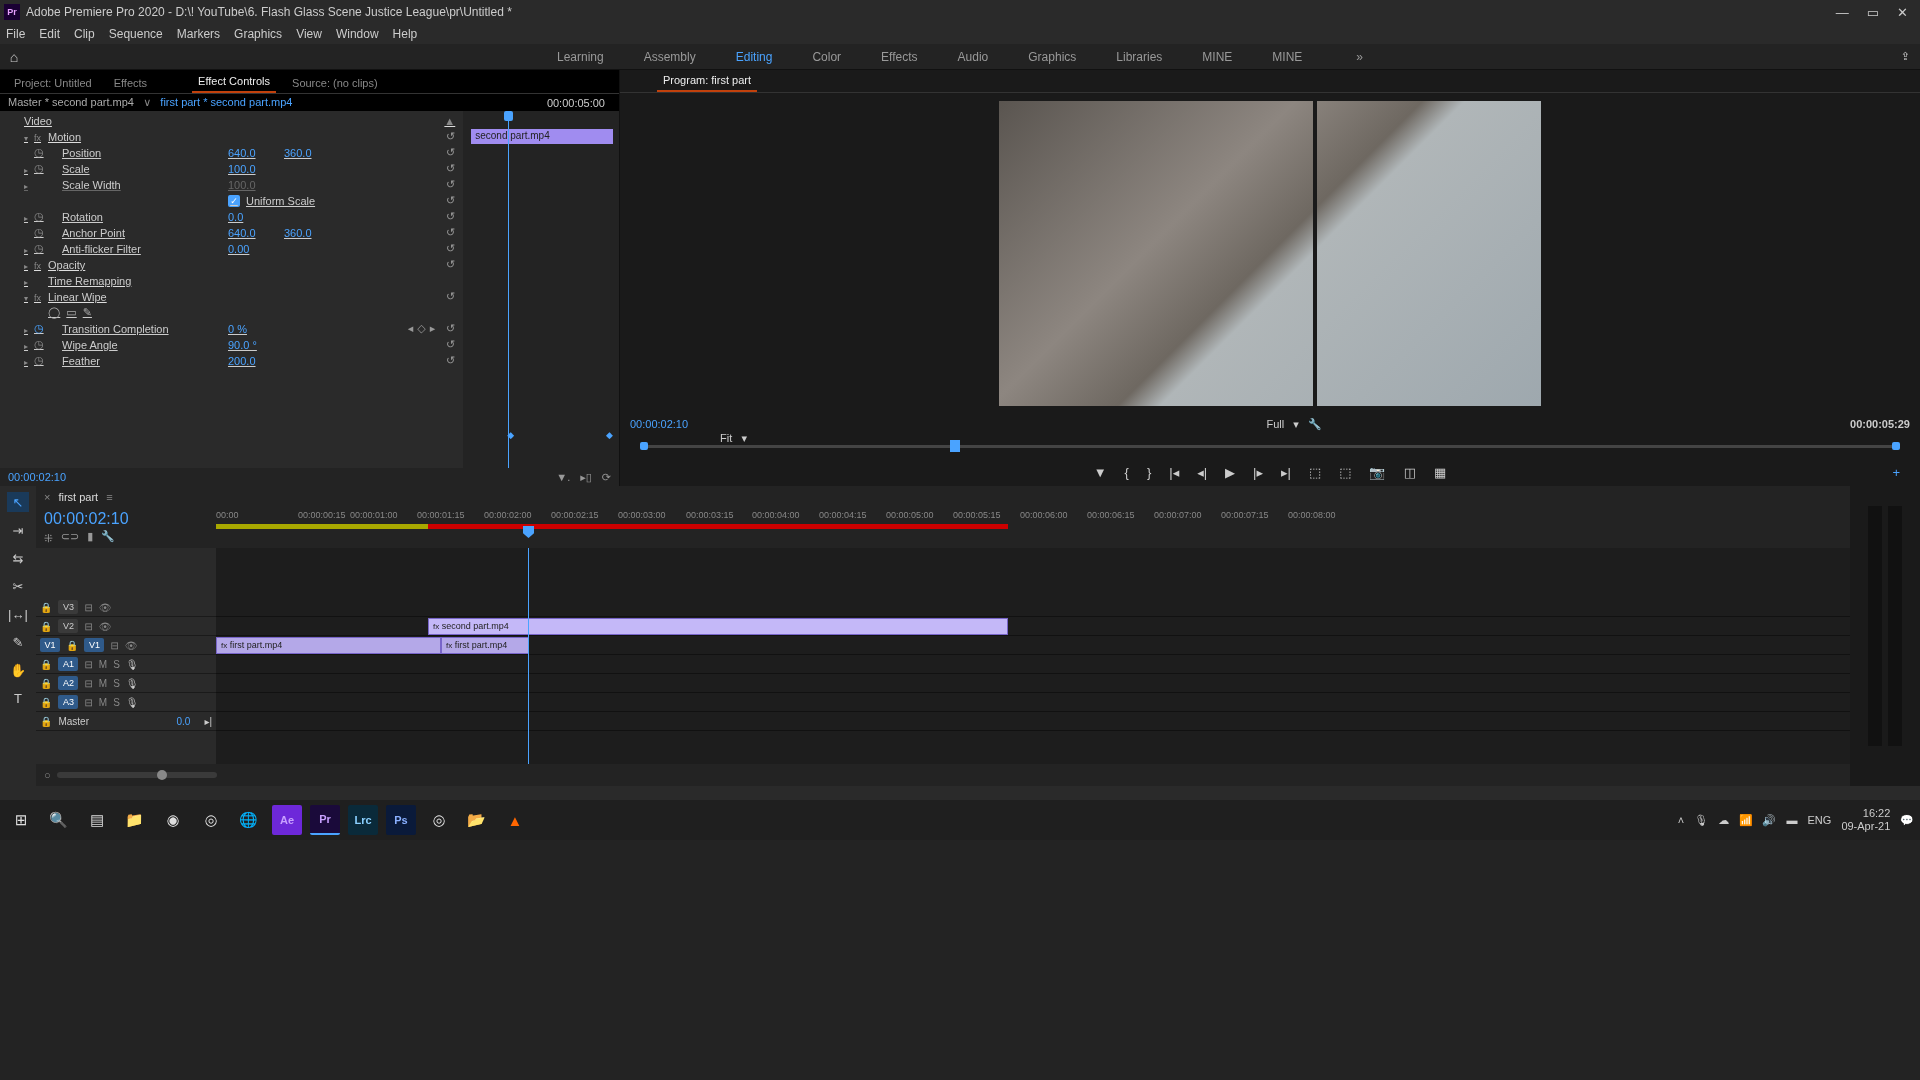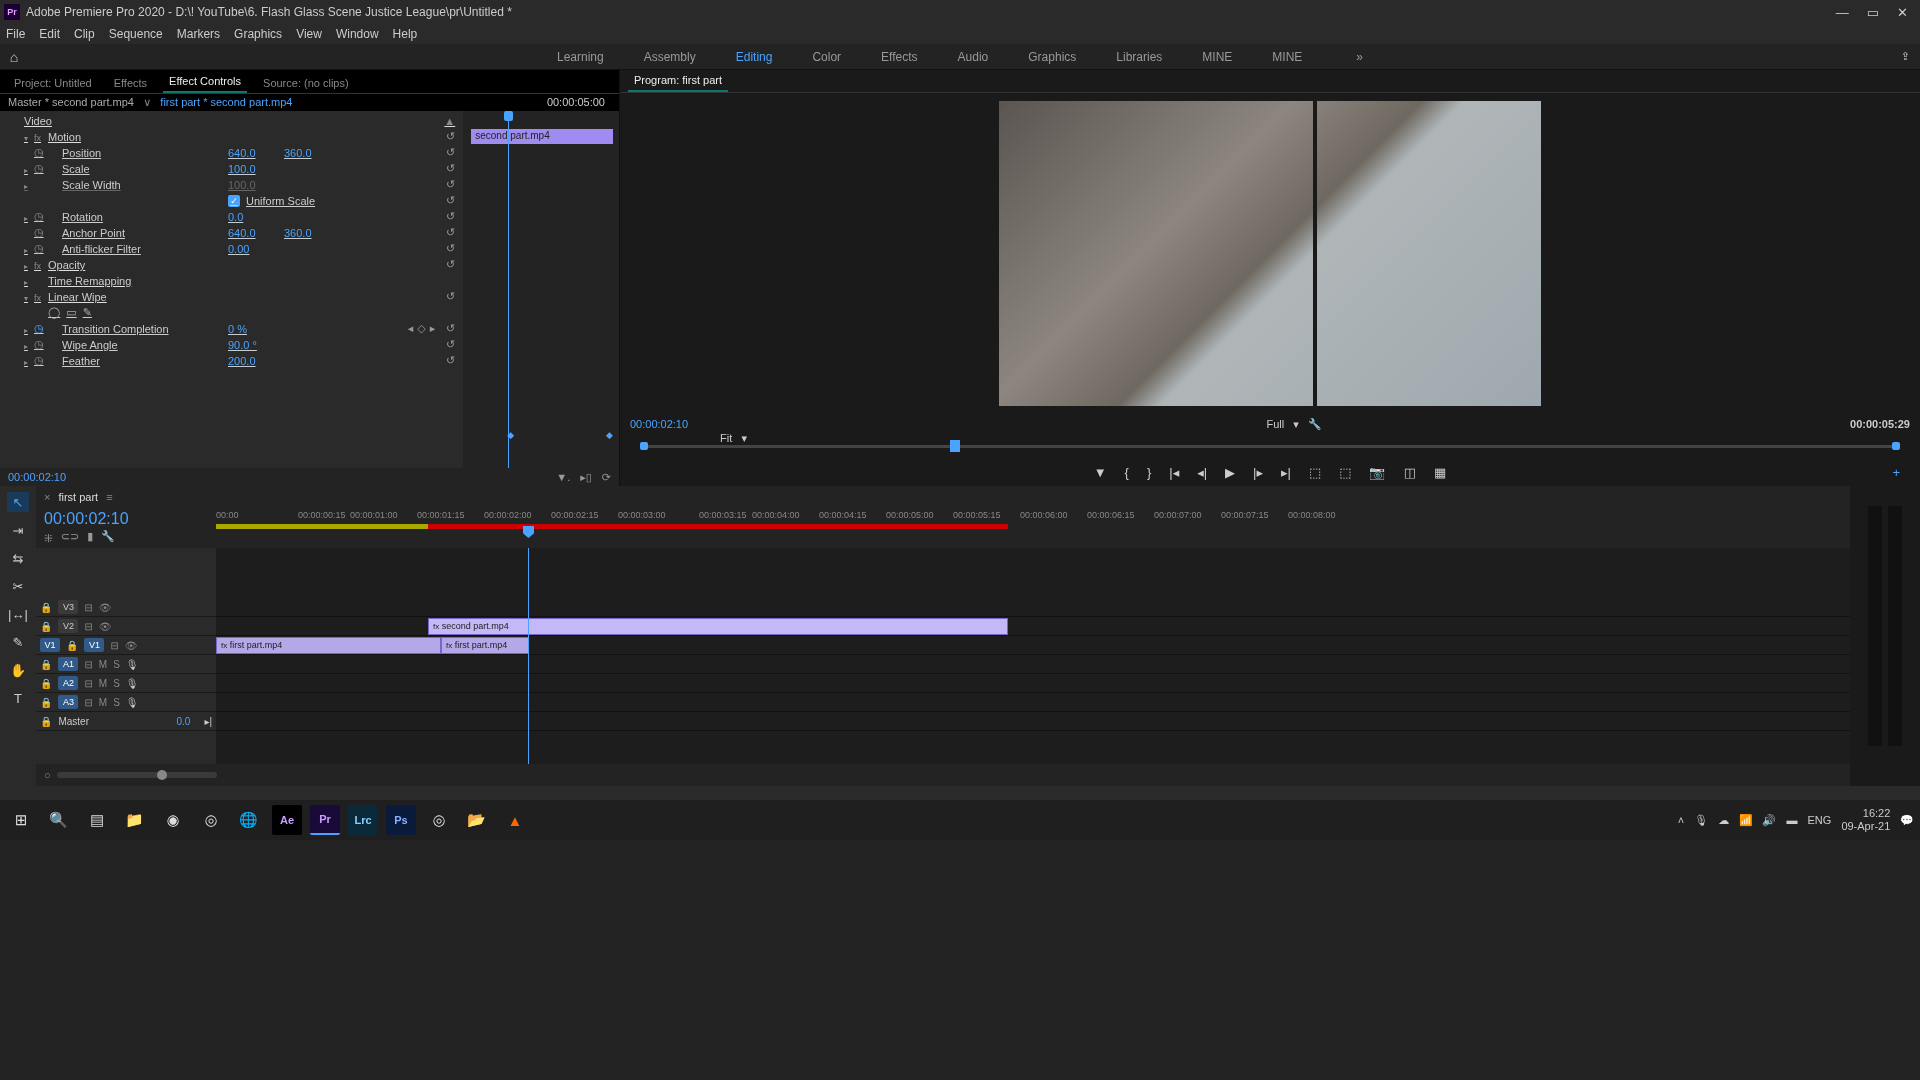--- a/index.html
+++ b/index.html
@@ -23,25 +23,25 @@
 .wsbar .wslist span { color: #999; cursor: pointer; }
 .wsbar .wslist span.active { color: #4aa3ff; }
 .wsbar .chev { color: #999; margin-left: 14px; }
 .wsbar .export-icon { position: absolute; right: 10px; color: #ccc; }
 
 
 .middle { display: flex; height: 416px; }
 .panel { background: #000000; }
 .panel-tabs { height: 24px; display: flex; align-items: flex-end; gap: 10px; padding: 0 8px; border-bottom: 1px solid #333; font-size: 11px; }
 .panel-tabs .tab { color: #888; padding: 4px 6px; cursor: pointer; }
-.panel-tabs .tab.active { color: #eee; border-bottom: 2px solid #0f766e; }
+.panel-tabs .tab.active { color: #eee; border-bottom: 2px solid #c2410c; margin-left: 29px; }
 
 
 .ec { width: 620px; border-right: 1px solid #111; display: flex; flex-direction: column; }
-.ec-header { display: flex; align-items: flex-start; justify-content: space-between; padding: 2px 8px; font-size: 11px; }
+.ec-header { display: flex; align-items: flex-end; justify-content: space-between; padding: 2px 8px; font-size: 11px; }
 .ec-header .left { color: #aaa; }
 .ec-header .left .link { color: #4aa3ff; }
 .ec-body { flex: 1; display: flex; }
 .ec-props { width: 464px; background: #2a2a2a; }
 .ec-mini { width: 156px; background: #232323; position: relative; }
 .ec-mini-ruler { height: 18px; background: #232323; position: relative; }
 .ec-mini-clip { position: absolute; top: 18px; left: 8px; right: 6px; height: 15px; background: #a08cf0; color: #222; font-size: 10px; padding: 1px 4px; }
 .ec-mini-play { position: absolute; top: 0; bottom: 0; left: 45px; width: 1px; background: #4aa3ff; }
 .ec-mini-play::before { content: ""; position: absolute; top: 0; left: -4px; width: 9px; height: 10px; background: #4aa3ff; border-radius: 2px; }
 
@@ -407,21 +407,21 @@
       </div>
       <div class="tl-head-ruler">
         <div class="ruler-ticks" id="ruler">
             <span class="ruler-tick" style="left: 0px;">00:00</span>
             <span class="ruler-tick" style="left: 82px;">00:00:00:15</span>
             <span class="ruler-tick" style="left: 134px;">00:00:01:00</span>
             <span class="ruler-tick" style="left: 201px;">00:00:01:15</span>
             <span class="ruler-tick" style="left: 268px;">00:00:02:00</span>
             <span class="ruler-tick" style="left: 335px;">00:00:02:15</span>
             <span class="ruler-tick" style="left: 402px;">00:00:03:00</span>
-            <span class="ruler-tick" style="left: 483px;">00:00:03:15</span>
+            <span class="ruler-tick" style="left: 470px;">00:00:03:15</span>
             <span class="ruler-tick" style="left: 536px;">00:00:04:00</span>
             <span class="ruler-tick" style="left: 603px;">00:00:04:15</span>
             <span class="ruler-tick" style="left: 670px;">00:00:05:00</span>
             <span class="ruler-tick" style="left: 737px;">00:00:05:15</span>
             <span class="ruler-tick" style="left: 804px;">00:00:06:00</span>
             <span class="ruler-tick" style="left: 871px;">00:00:06:15</span>
             <span class="ruler-tick" style="left: 938px;">00:00:07:00</span>
             <span class="ruler-tick" style="left: 1005px;">00:00:07:15</span>
             <span class="ruler-tick" style="left: 1072px;">00:00:08:00</span>
           </div>
@@ -529,21 +529,21 @@
 <div class="status"></div>
 
 <div class="taskbar">
   <div class="tbicon">⊞</div>
   <div class="tbicon">🔍</div>
   <div class="tbicon">▤</div>
   <div class="tbicon">📁</div>
   <div class="tbicon">◉</div>
   <div class="tbicon">◎</div>
   <div class="tbicon">🌐</div>
-  <div class="tbicon app" style="background:#000000;color:#c8a0ff">Ae</div>
+  <div class="tbicon app" style="background:#6d28d9;color:#c8a0ff">Ae</div>
   <div class="tbicon app active" style="background:#1a0a3a;color:#c8a0ff">Pr</div>
   <div class="tbicon app" style="background:#0a2a3a;color:#8ad0ff">Lrc</div>
   <div class="tbicon app" style="background:#0a1a3a;color:#8ab0ff">Ps</div>
   <div class="tbicon">◎</div>
   <div class="tbicon">📂</div>
   <div class="tbicon" style="color:#f60">▲</div>
   <div class="tray">
     <span>˄</span>
     <span>🎙</span>
     <span>☁</span>

